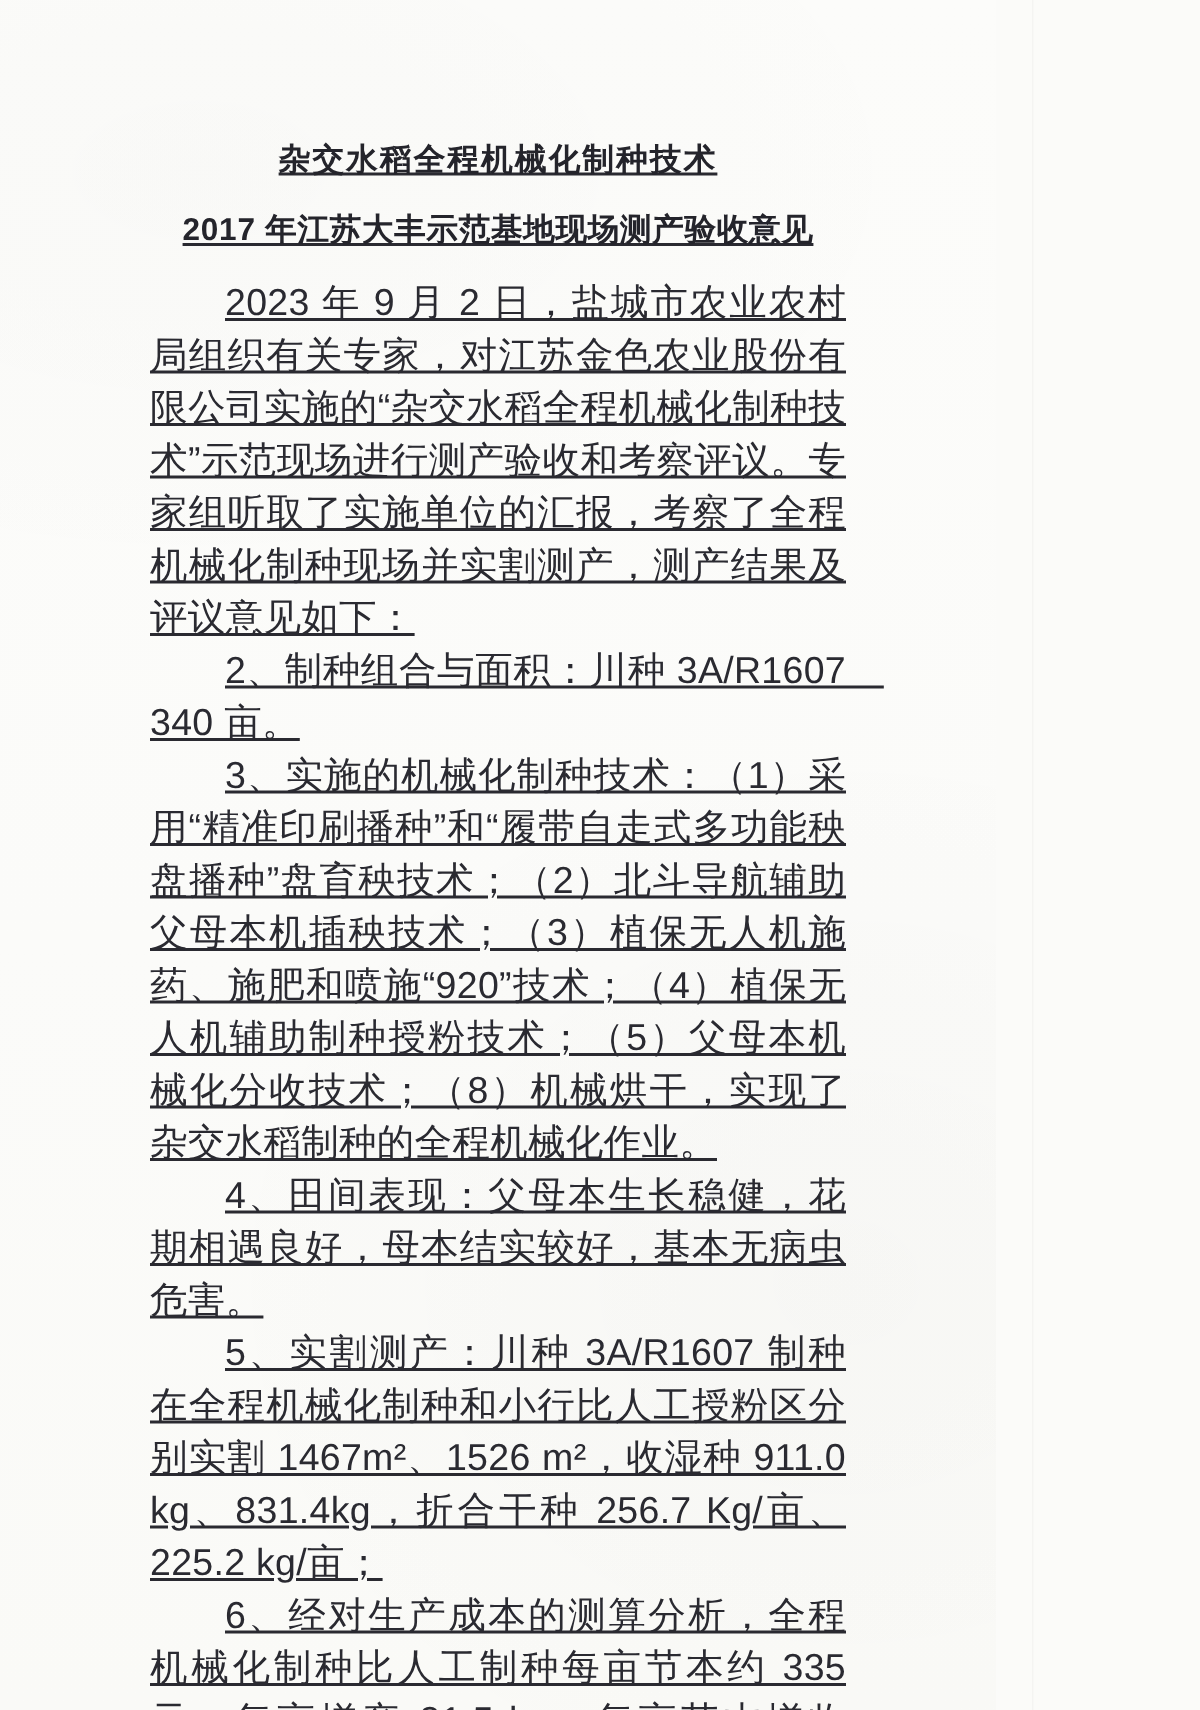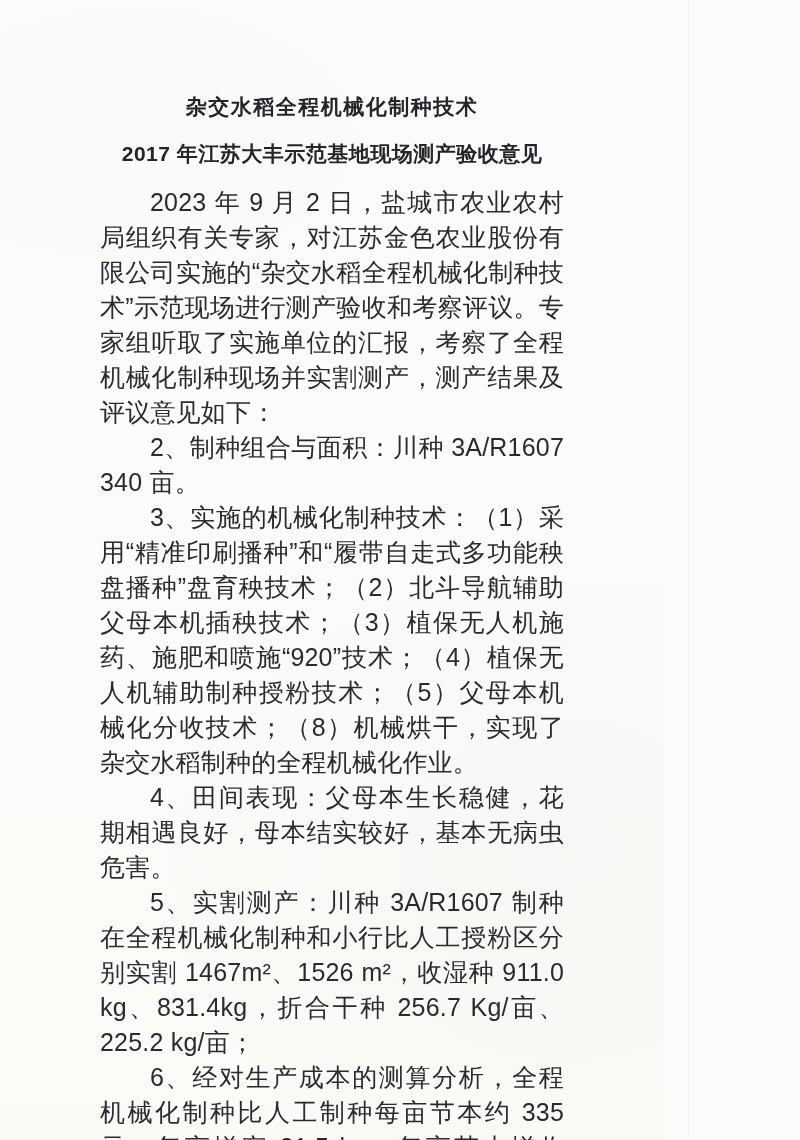--- a/index.html
+++ b/index.html
@@ -17,20 +17,21 @@
   .page {
     position: relative;
     width: 664px;
     height: 1140px;
     box-sizing: border-box;
     padding: 94px 100px 0 100px;
     background:
       radial-gradient(ellipse 900px 500px at 20% 10%, rgba(0,0,0,0.012), rgba(0,0,0,0) 60%),
       radial-gradient(ellipse 700px 600px at 85% 75%, rgba(0,0,0,0.015), rgba(0,0,0,0) 65%),
       linear-gradient(180deg, #fcfcfa 0%, #fbfbf9 55%, #fafaf7 100%);
+    text-decoration: underline;
   }
   .crease {
     position: absolute;
     top: 0;
     left: 688px;
     width: 1px;
     height: 100%;
     background: rgba(110, 110, 110, 0.05);
   }
   .doc-title {

